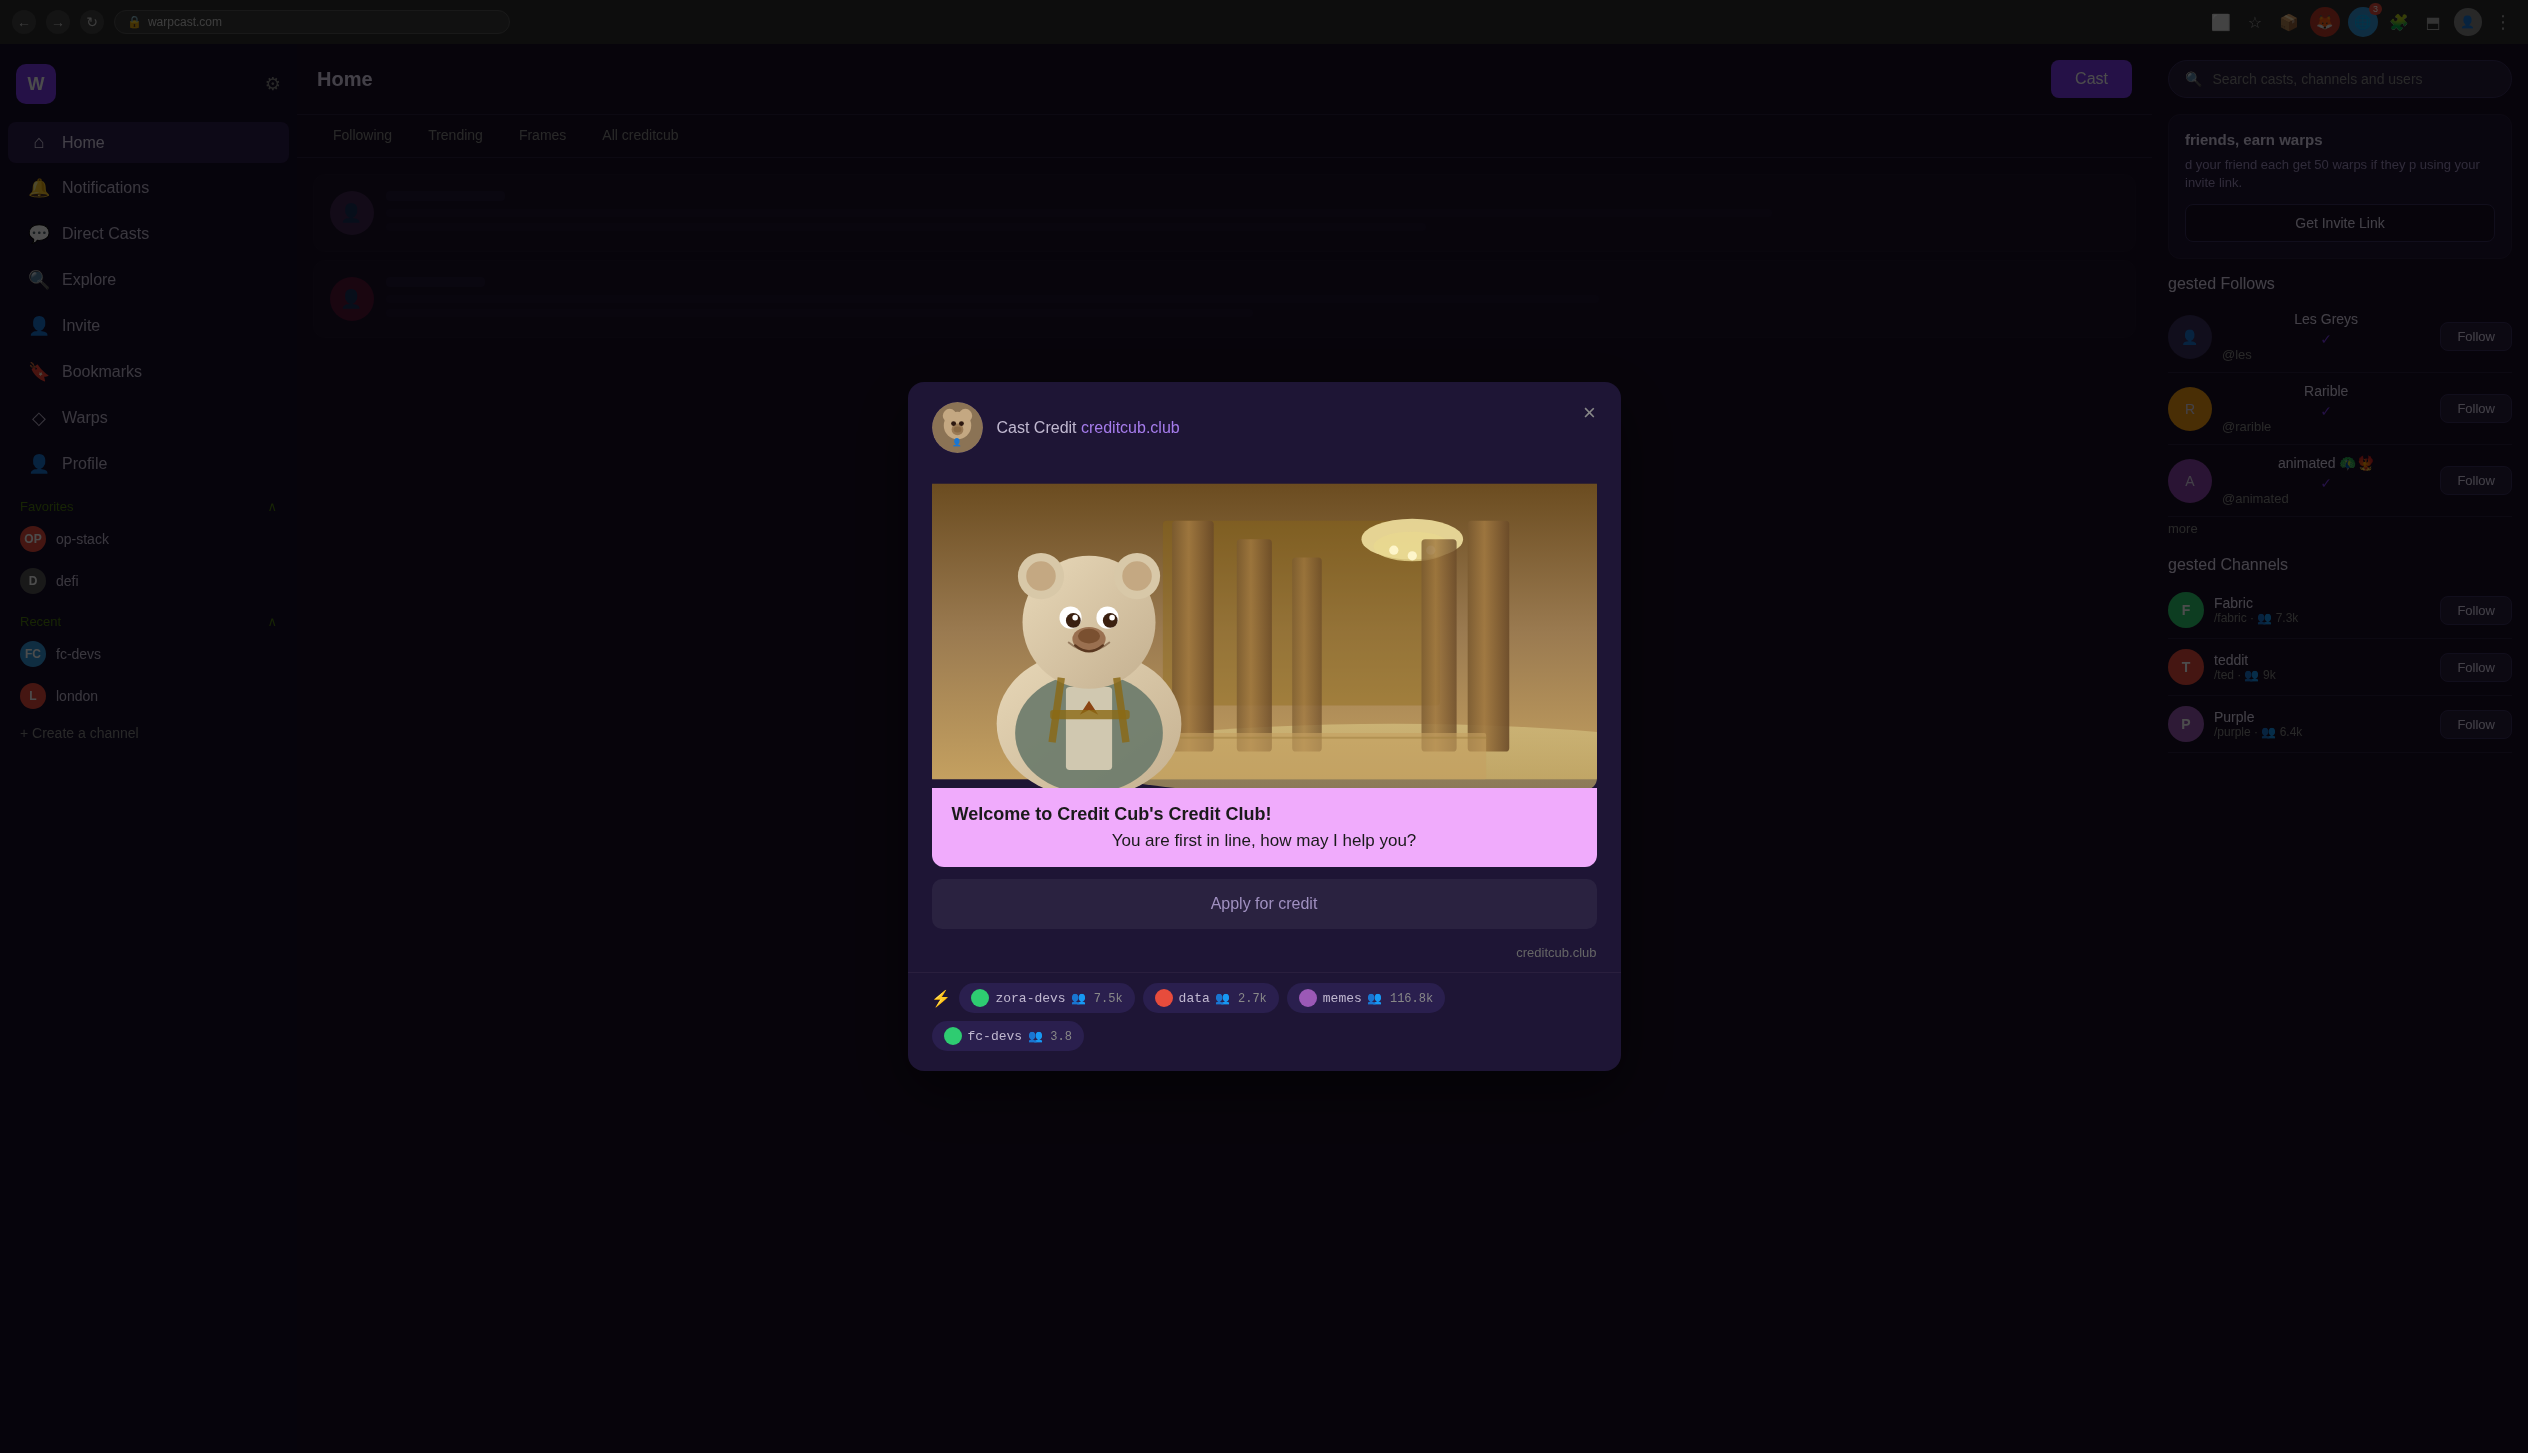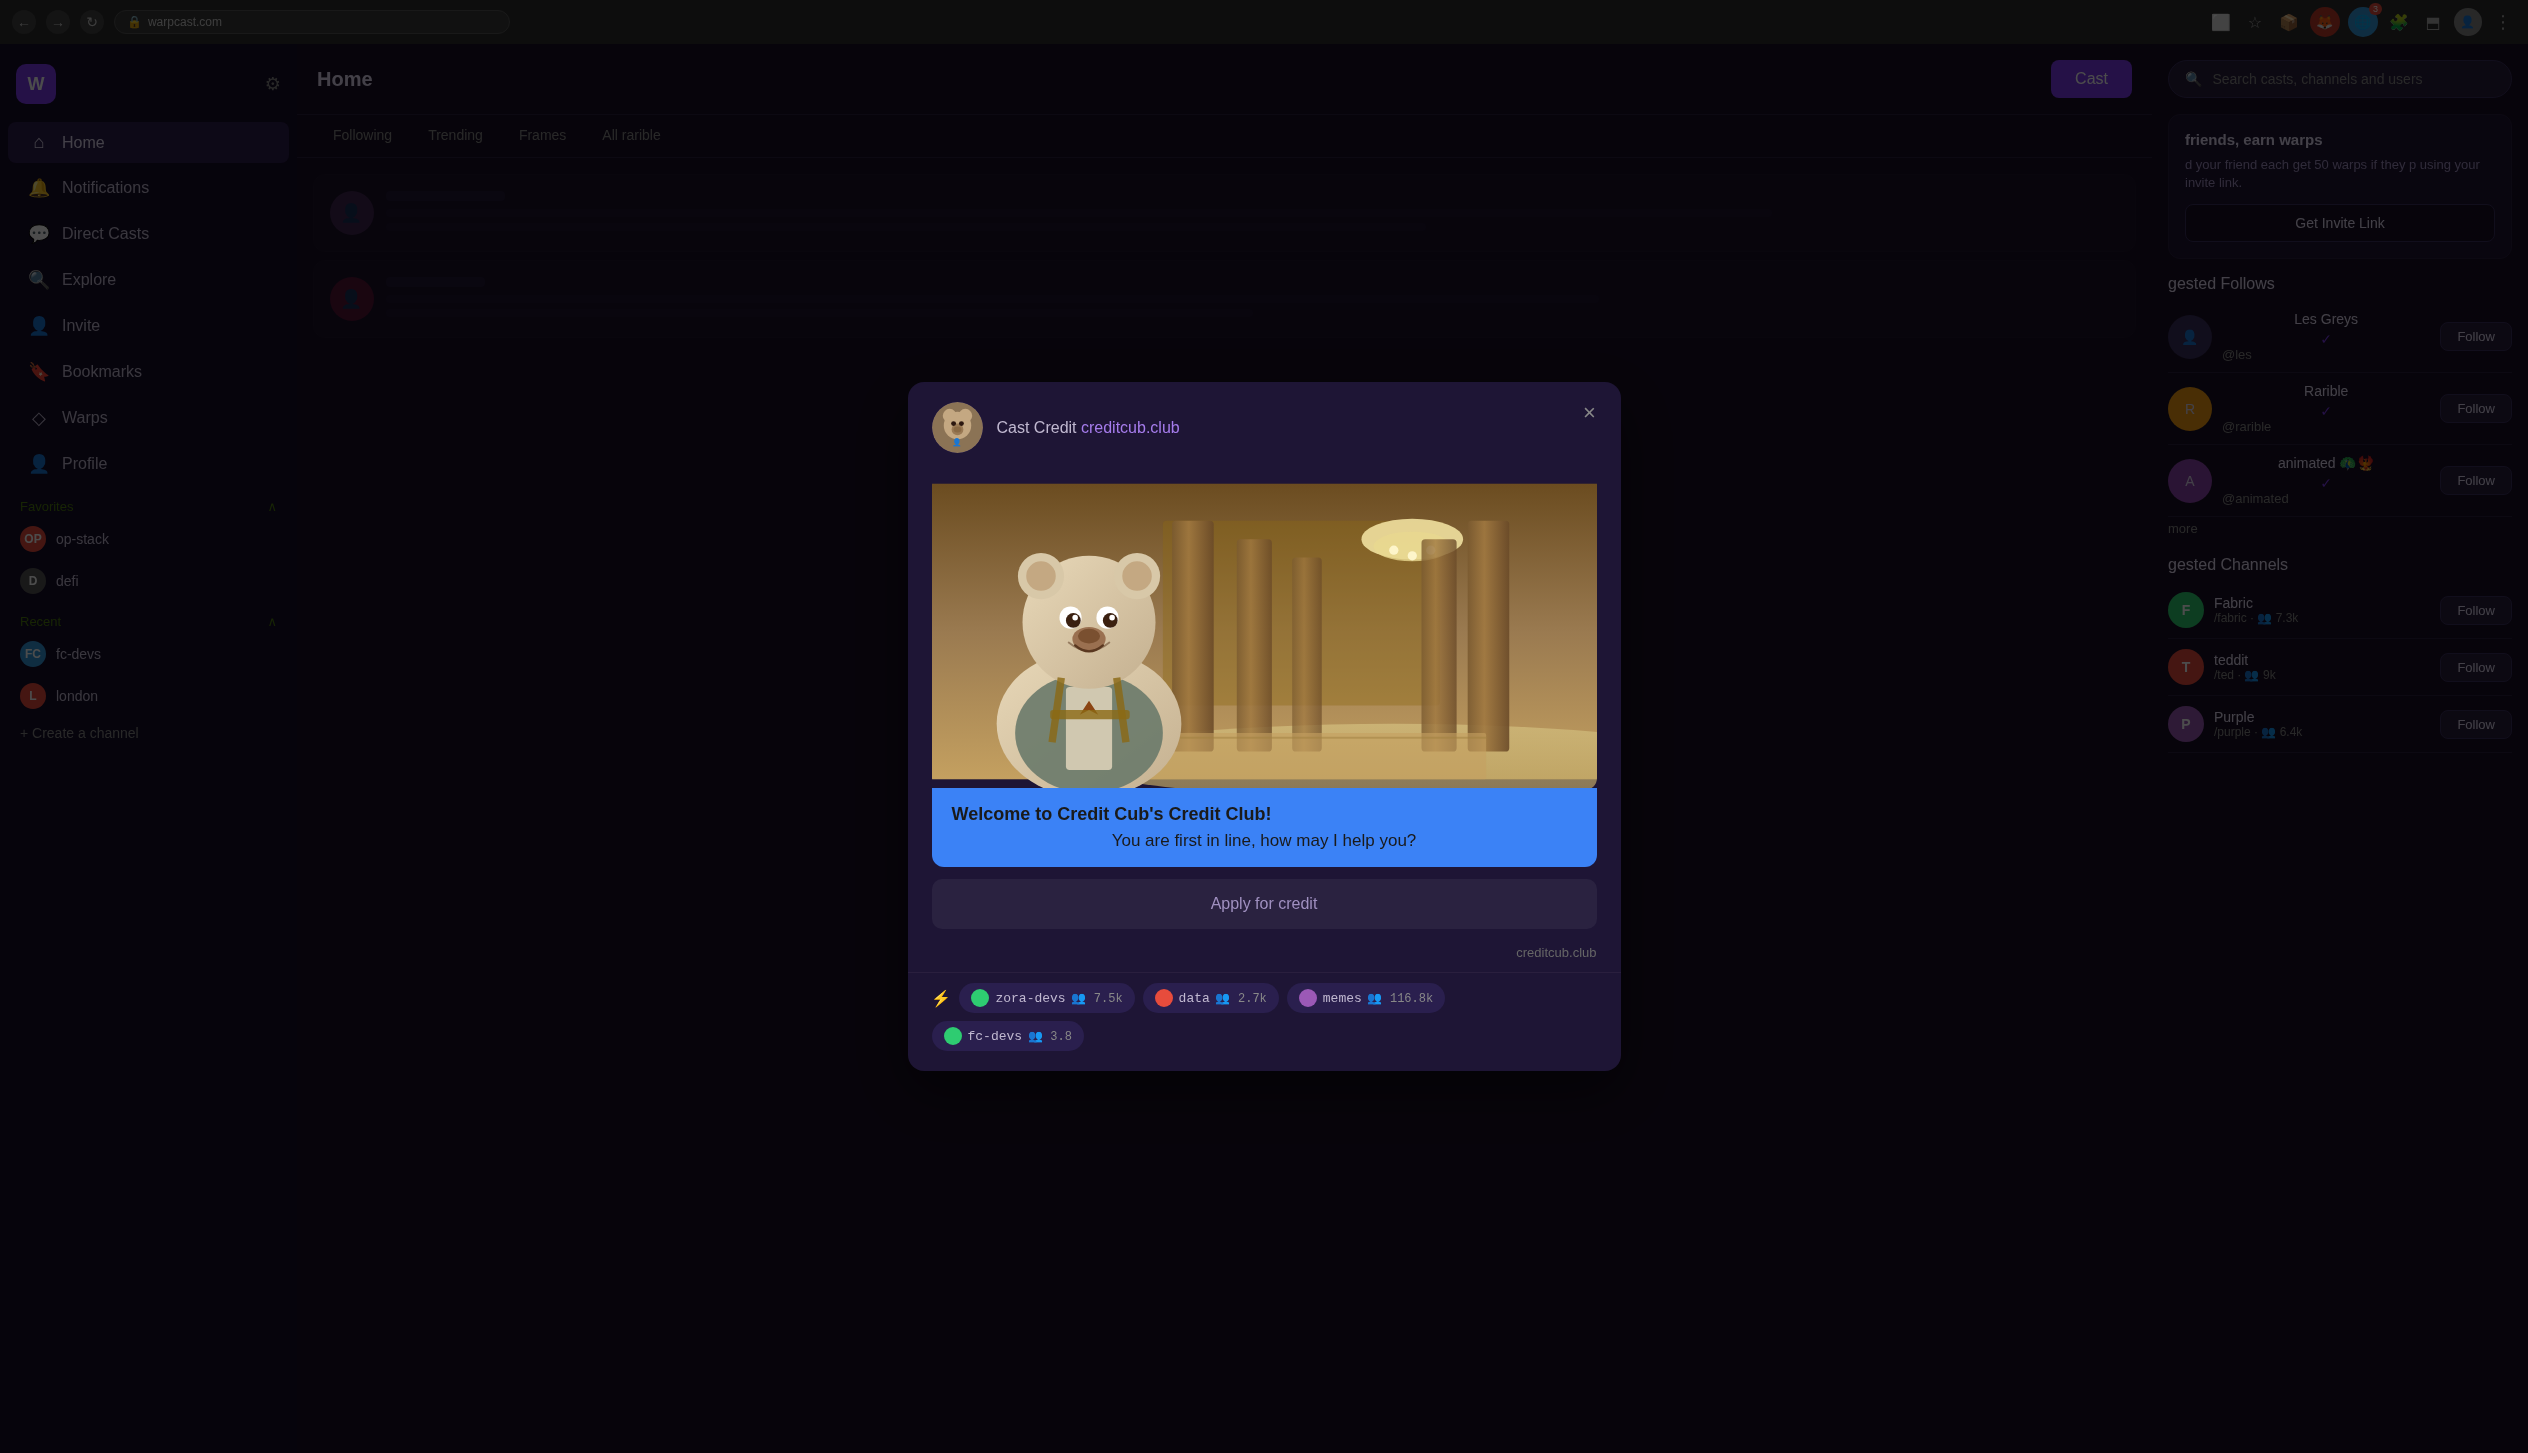--- a/index.html
+++ b/index.html
@@ -350,21 +350,21 @@
     .modal-image-container {
       margin: 0 24px;
       border-radius: 12px;
       overflow: hidden;
       position: relative;
       height: 317px;
     }
 
     
     .modal-caption {
-      background: #3b82f6;
+      background: #f0abfc;
       margin: 0 24px;
       border-radius: 0 0 12px 12px;
       padding: 16px 20px;
       position: relative;
       margin-top: -2px;
     }
     .modal-caption-title {
       font-size: 18px;
       font-weight: 700;
       color: #1a1a1a;
@@ -530,21 +530,21 @@
 
   <div class="main-content">
     <div class="top-bar">
       <h1 class="page-title">Home</h1>
       <button class="cast-btn">Cast</button>
     </div>
     <div class="tabs-bar">
       <div class="tab">Following</div>
       <div class="tab">Trending</div>
       <div class="tab">Frames</div>
-      <div class="tab">All rarible</div>
+      <div class="tab">All creditcub</div>
     </div>
 
     <div class="feed-area">
       <div class="feed-column">
 
         <div class="cast-card" style="opacity:0.3;">
           <div class="avatar" style="background:#9b59b6;">👤</div>
           <div style="flex:1;">
             <div style="height:10px;background:#3a2f5e;border-radius:4px;width:119px;margin-bottom:8px;"></div>
             <div style="height:8px;background:#2a1f4e;border-radius:4px;width:80%;margin-bottom:6px;"></div>

